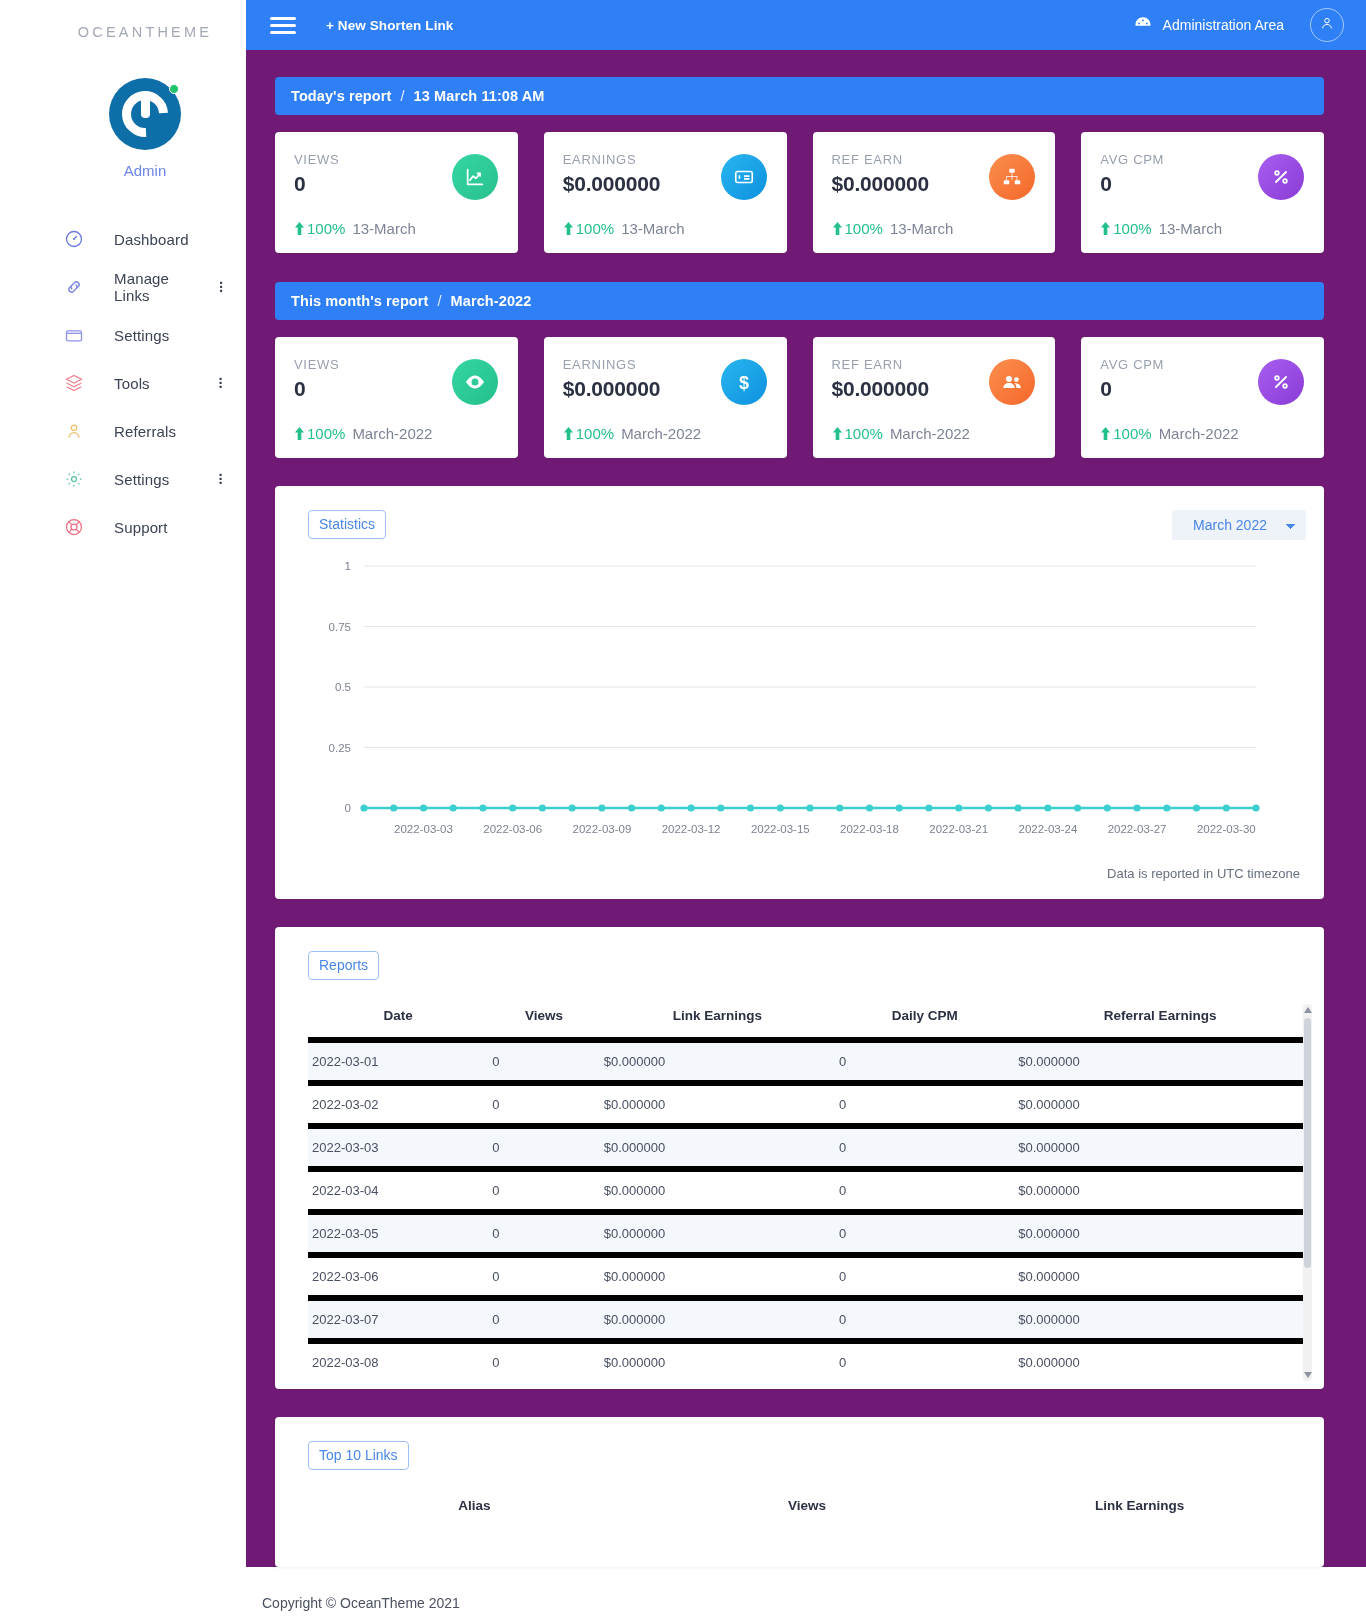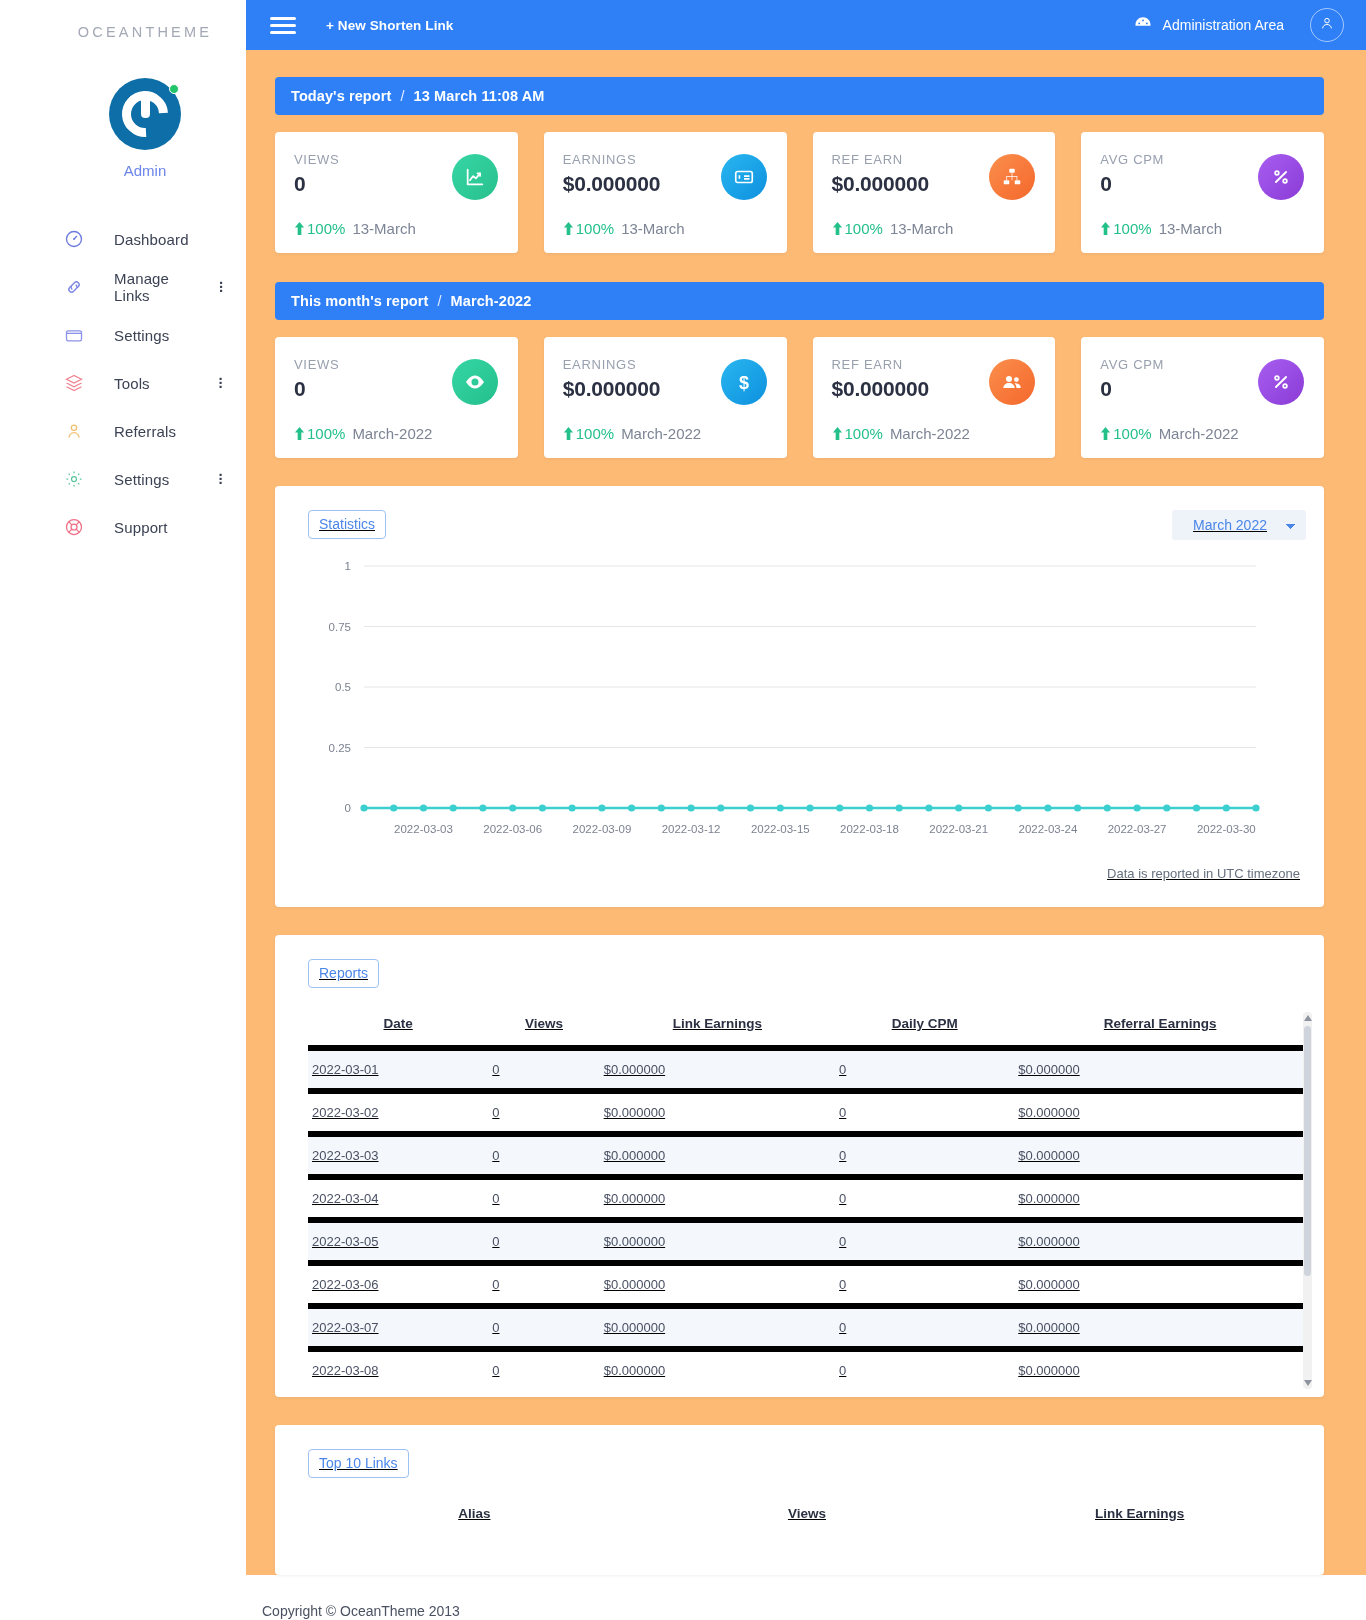--- a/index.html
+++ b/index.html
@@ -102,21 +102,21 @@
     letter-spacing: 0;
     text-align: center;
     width: 14px;
     font-weight: 700;
   }
   .nav-item .dots span { display: block; height: 4px; }
 
   
   .main {
     flex: 1;
-    background: #fdba74;
+    background: #701a75;
     position: relative;
     height: 1620px;
     overflow: hidden;
   }
   .topbar {
     height: 50px;
     background: #2f80f7;
     display: flex;
     align-items: center;
     padding: 0 22px 0 24px;
@@ -207,23 +207,22 @@
     font-size: 15px;
   }
   .card-foot .pct { color: #23c08a; display: flex; align-items: center; gap: 2px; }
   .card-foot .per { color: #7c8495; }
 
   .panel {
     background: #fff;
     border-radius: 4px;
     box-shadow: 0 1px 3px rgba(30,50,90,.07);
     margin-top: 28px;
-    padding: 24px 18px 26px 33px;
+    padding: 24px 18px 18px 33px;
     position: relative;
-    text-decoration: underline;
   }
   .pill {
     display: inline-block;
     border: 1px solid #9ec1f3;
     border-radius: 4px;
     color: #4a86e8;
     font-size: 14px;
     padding: 5px 10px 6px;
     background: #fff;
     cursor: pointer;
@@ -835,16 +834,16 @@
               </tr>
             </thead>
             <tbody id="top-links-body"></tbody>
           </table>
         </div>
       </section>
 
     </div>
 
     <div class="footer">
-      <span>Copyright © OceanTheme 2013</span>
+      <span>Copyright © OceanTheme 2021</span>
     </div>
   </div>
 </div>
 
 </body></html>

